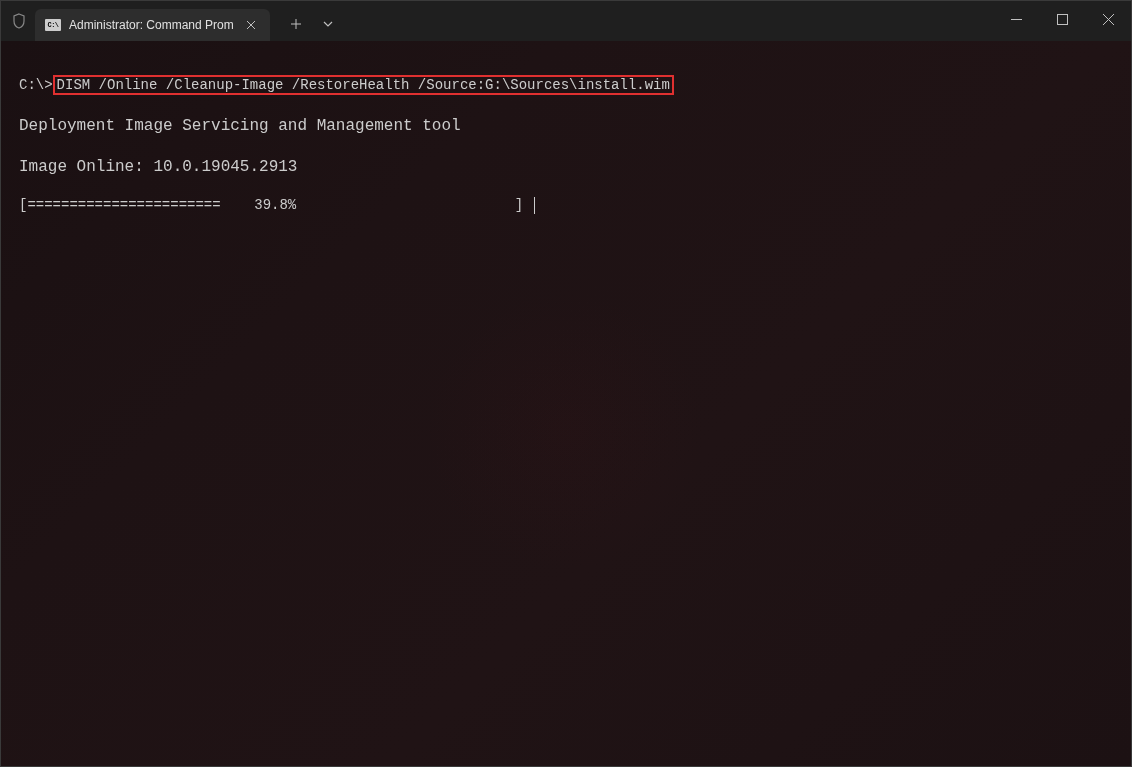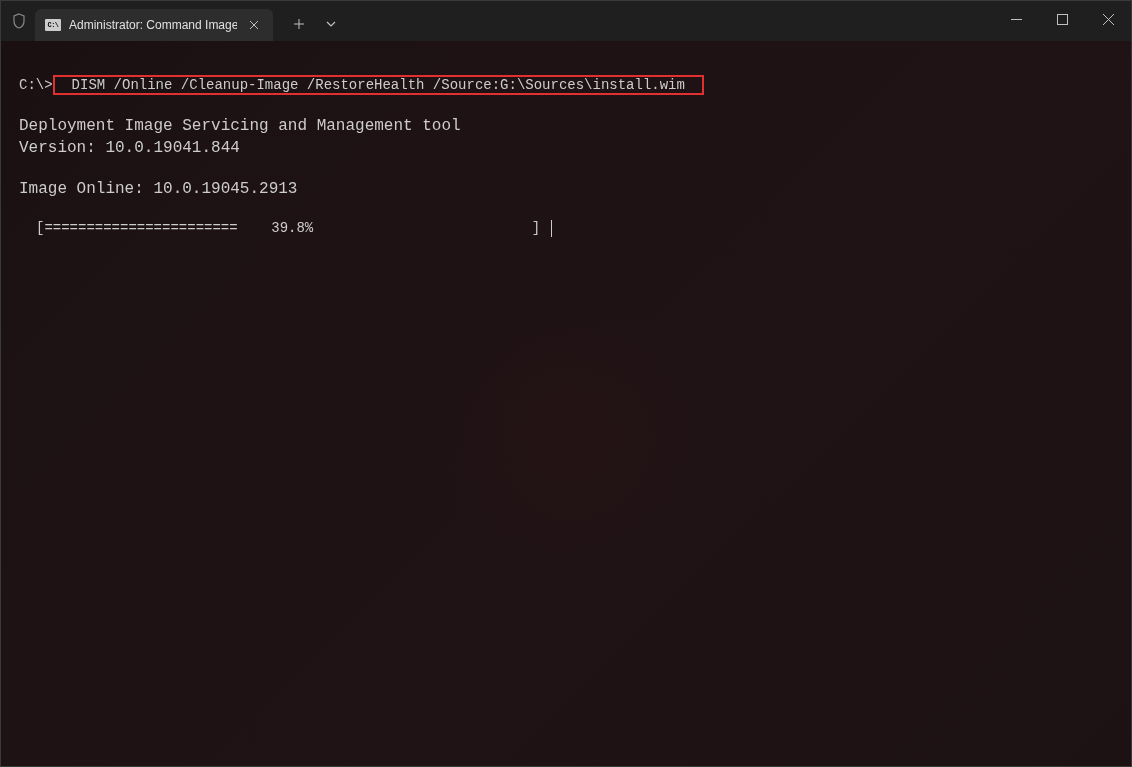--- a/index.html
+++ b/index.html
@@ -144,21 +144,21 @@
       color: #cccccc;
       font-size: 14px;
       line-height: 1.4;
       white-space: pre;
     }
     .prompt {
       color: #cccccc;
     }
     .command-highlight {
       border: 2px solid #e03030;
-      padding: 0 17px;
+      padding: 0 2px;
     }
     .output-line {
       color: #cccccc;
       font-size: 16px;
       line-height: 1.4;
       white-space: pre;
     }
     .blank-line {
       height: 19px;
     }
@@ -167,35 +167,34 @@
       width: 1px;
       height: 17px;
       background: #cccccc;
       vertical-align: middle;
       margin-left: 3px;
     }
     .progress-wrap {
       color: #cccccc;
       font-size: 14px;
       white-space: pre;
-      margin-left: 17px;
     }
   </style>
 </head>
 <body>
 
 <div class="titlebar">
   <div class="shield-icon">
     <svg viewBox="0 0 14 16" fill="none" stroke="#888" stroke-width="1.2">
       <path d="M7 1 L12 3 L12 8 C12 11 10 14 7 15 C4 14 2 11 2 8 L2 3 Z"></path>
     </svg>
   </div>
   <div class="tab">
     <div class="tab-icon">C:\</div>
-    <div class="tab-title">Administrator: Command Image</div>
+    <div class="tab-title">Administrator: Command Prom</div>
     <div class="tab-close">
       <svg width="10" height="10" viewBox="0 0 10 10" stroke="#c0c0c0" stroke-width="1">
         <line x1="1" y1="1" x2="9" y2="9"></line>
         <line x1="9" y1="1" x2="1" y2="9"></line>
       </svg>
     </div>
   </div>
   <div class="new-tab">
     <svg width="12" height="12" viewBox="0 0 12 12" stroke="#c0c0c0" stroke-width="1">
       <line x1="6" y1="1" x2="6" y2="11"></line>
@@ -224,18 +223,17 @@
         <line x1="11" y1="0" x2="0" y2="11"></line>
       </svg>
     </div>
   </div>
 </div>
 
 <div class="terminal-body">
   <div class="prompt-line"><span class="prompt">C:\&gt;</span><span class="command-highlight">DISM /Online /Cleanup-Image /RestoreHealth /Source:G:\Sources\install.wim</span></div>
   <div class="blank-line"></div>
   <div class="output-line">Deployment Image Servicing and Management tool</div>
-  <div class="output-line">Version: 10.0.19041.844</div>
   <div class="blank-line"></div>
   <div class="output-line">Image Online: 10.0.19045.2913</div>
   <div class="blank-line"></div>
   <div class="progress-wrap"><span>[=======================    39.8%                          ] </span><span class="cursor-block"></span></div>
 </div>
 
 </body></html>

